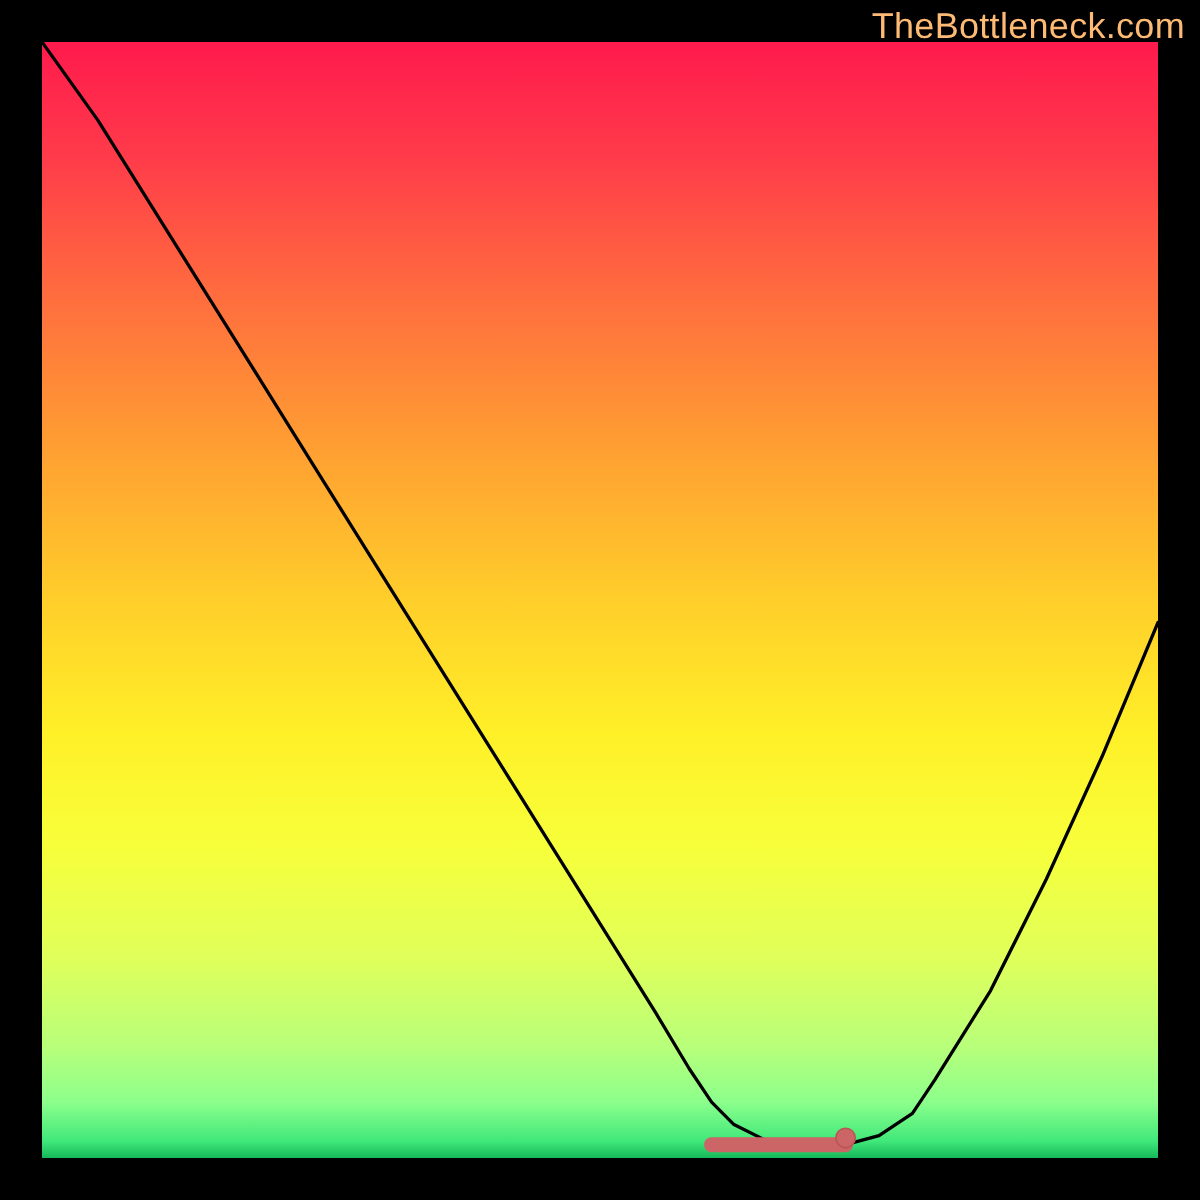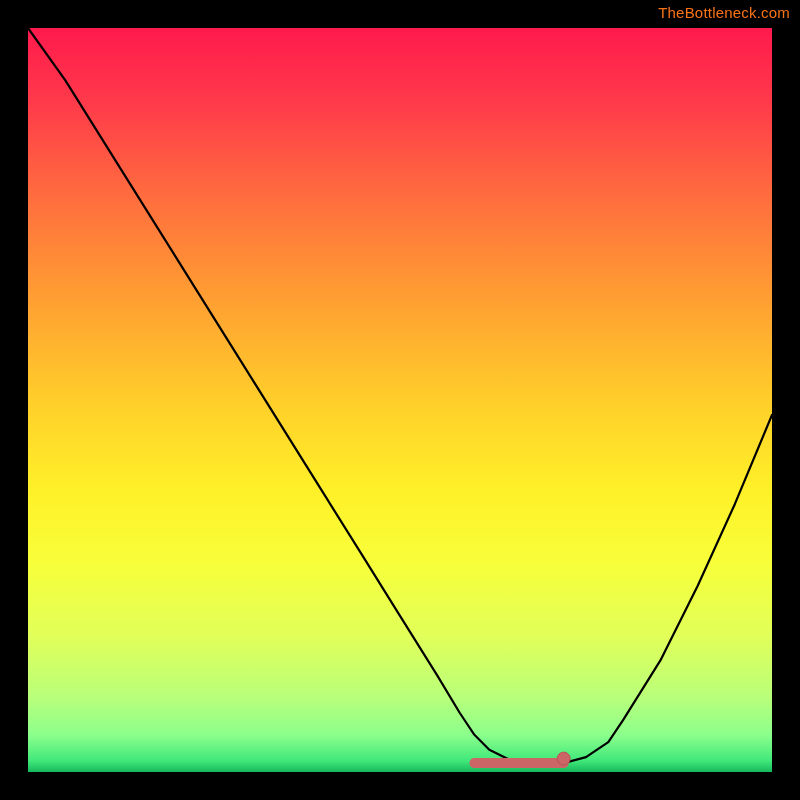--- a/index.html
+++ b/index.html
@@ -38,22 +38,22 @@
     top: 0;
     left: 0;
     width: 100%;
     height: 100%;
   }
   .watermark {
     position: absolute;
     top: 4px;
     right: 10px;
     font-family: Arial, Helvetica, sans-serif;
-    font-size: 15px;
-    color: #f97316;
+    font-size: 24px;
+    color: #fdba74;
     letter-spacing: 0.2px;
   }
 </style>
 </head>
 <body>
 
 <div class="frame">
   <div class="watermark">TheBottleneck.com</div>
   <div class="plot">
     <svg class="gradient" viewBox="0 0 744 744" preserveAspectRatio="none">

